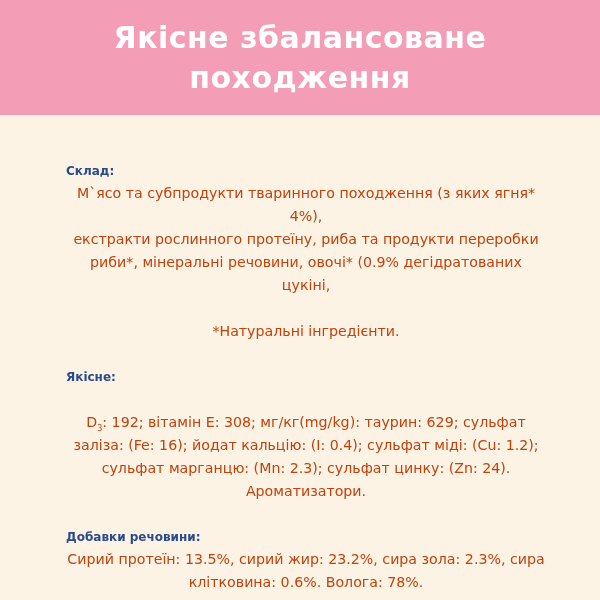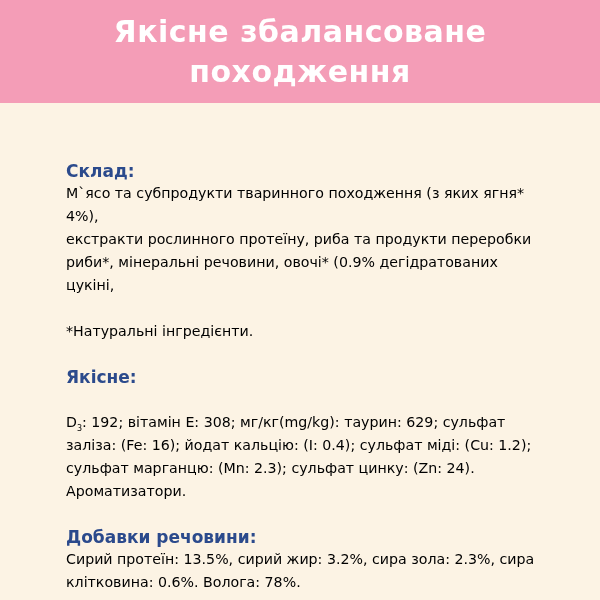--- a/index.html
+++ b/index.html
@@ -2,38 +2,38 @@
 <html><head>
 <meta charset="utf-8">
 <style>
   html, body { margin: 0; padding: 0; }
   body {
     width: 600px; height: 600px; overflow: hidden;
     background: #fcf3e4;
     font-family: "DejaVu Sans", sans-serif;
   }
   .header {
-    height: 103px; background: #f49db7;
+    height: 115px; background: #f49db7;
     display: flex; align-items: center; justify-content: center;
     flex-direction: column;
   }
   .header .line {
     color: #ffffff; font-weight: bold; font-size: 30px; line-height: 40px;
     letter-spacing: 0.5px; text-align: center;
   }
   .content {
     position: absolute; left: 66px; top: 160px; width: 480px;
     color: #2f4f91;
   }
   .section { margin-bottom: 23px; }
   .section h2 {
-    margin: 0; font-size: 17px; font-weight: bold; line-height: 22px; color: #2b4a8c;
+    margin: 0; font-size: 12px; font-weight: bold; line-height: 22px; color: #2b4a8c;
   }
   .section p {
-    margin: 0; font-size: 14.2px; line-height: 23px; color: #000000;
+    margin: 0; font-size: 14.2px; line-height: 23px; color: #c2410c; text-align: center;
   }
   sub { font-size: 8px; vertical-align: sub; line-height: 0; }
 </style>
 </head>
 <body>
 
 <div class="header">
   <div class="line">Якісне збалансоване</div>
   <div class="line">походження</div>
 </div>
@@ -57,17 +57,17 @@
       <span><span>D</span><sub>3</sub><span>: 192; вітамін Е: 308;  мг/кг(mg/kg): таурин: 629; сульфат</span></span><br>
       <span>заліза: (Fe: 16); йодат кальцію: (I: 0.4); сульфат міді: (Cu: 1.2);</span><br>
       <span>сульфат марганцю: (Mn: 2.3); сульфат цинку: (Zn: 24).</span><br>
       <span>Ароматизатори.</span>
     </p>
   </div>
 
   <div class="section">
     <h2>Добавки речовини:</h2>
     <p>
-      <span>Сирий протеїн: 13.5%, сирий жир: 3.2%,  сира зола: 2.3%, сира</span><br>
+      <span>Сирий протеїн: 13.5%, сирий жир: 23.2%,  сира зола: 2.3%, сира</span><br>
       <span>клітковина: 0.6%. Волога: 78%.</span>
     </p>
   </div>
 </div>
 
 </body></html>

